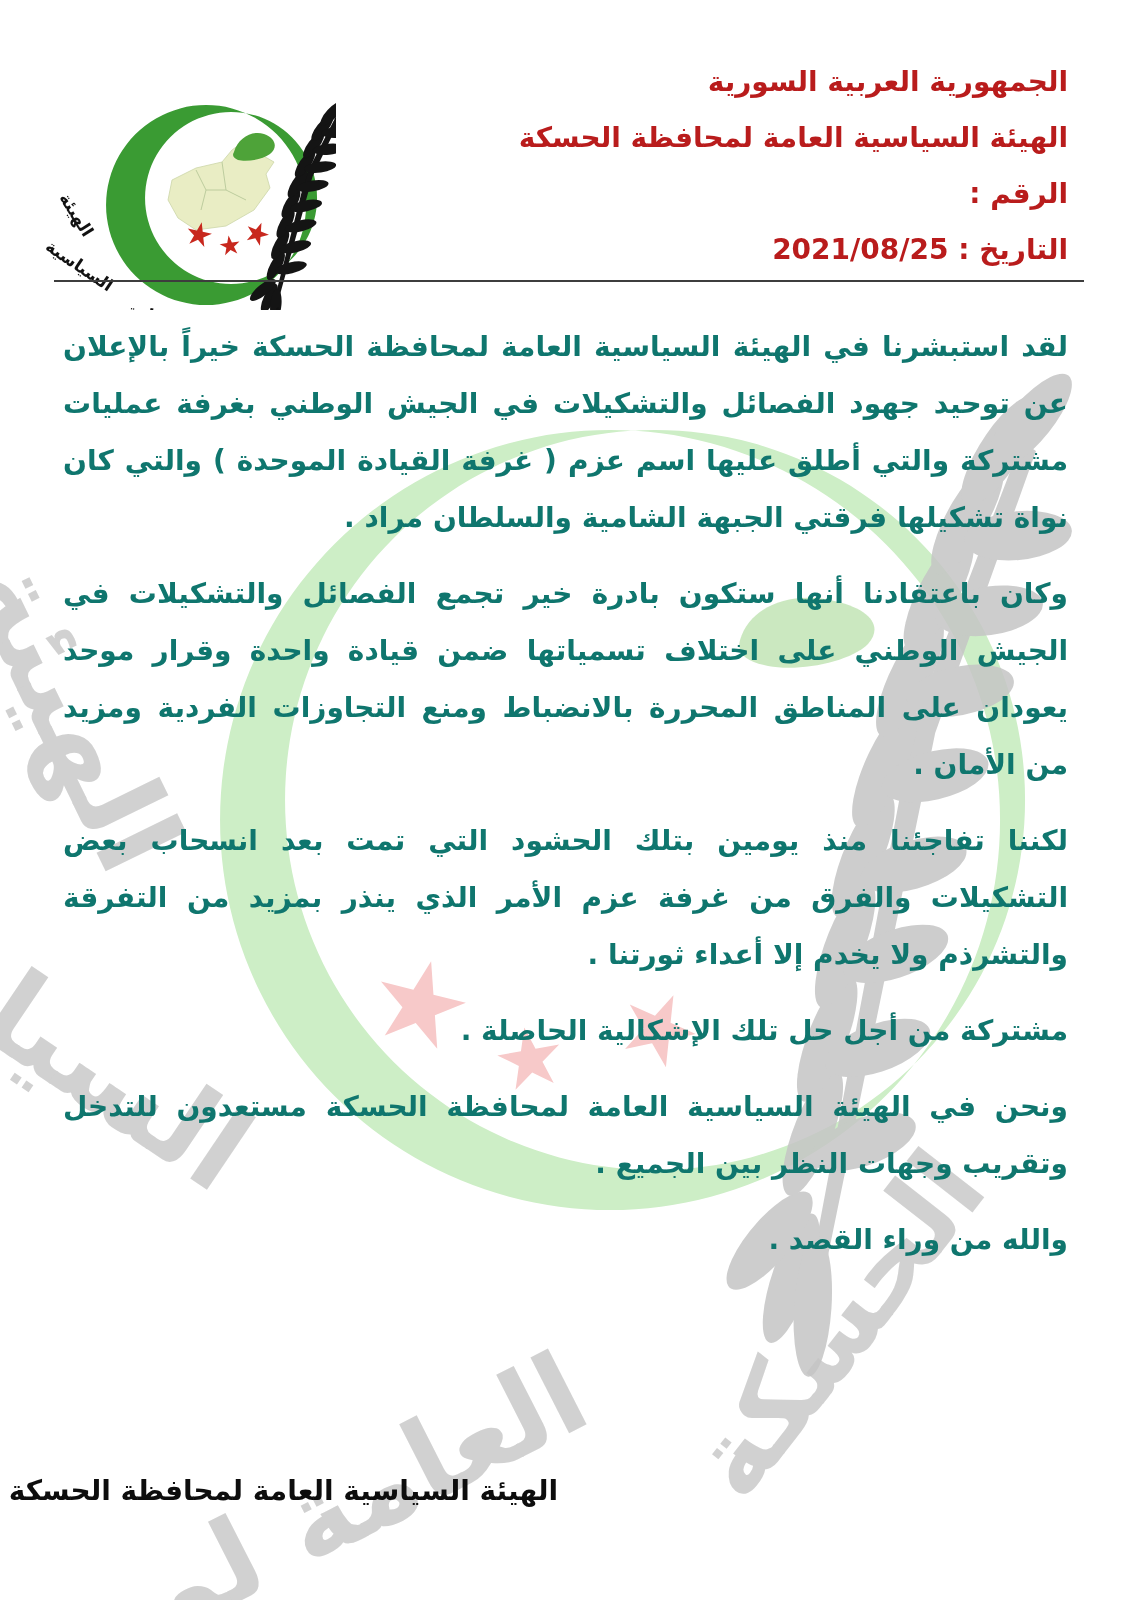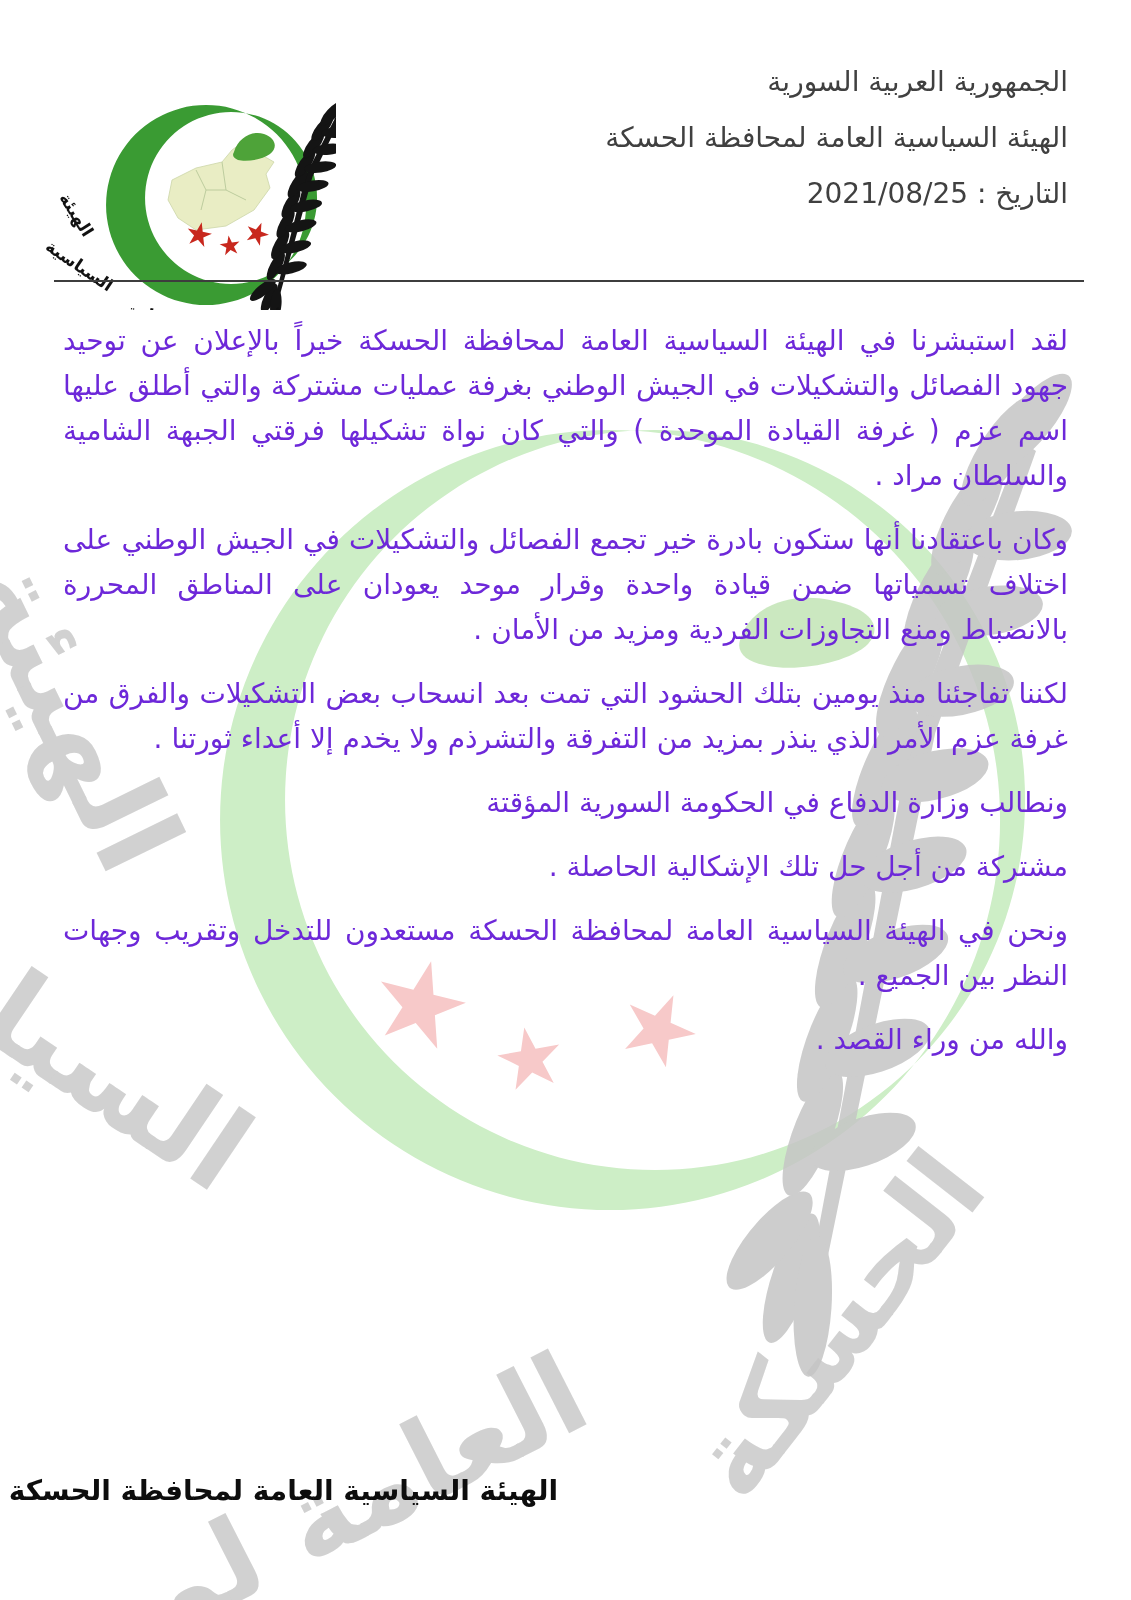--- a/index.html
+++ b/index.html
@@ -8,28 +8,28 @@
     background:#ffffff; overflow:hidden;
     font-family:"DejaVu Sans", sans-serif;
     direction:rtl;
   }
   .watermark{position:absolute; inset:0; z-index:0;}
   .wm-callig{font-family:"DejaVu Sans", sans-serif; font-weight:700; opacity:.78;}
   .logo-svg{position:absolute; top:50px; left:46px; width:290px; height:260px; z-index:2;}
   .logo-arc-word{font-weight:700; font-size:17px;}
   .header-block{
     position:absolute; top:54px; right:63px; width:620px; z-index:2;
-    text-align:right; font-weight:400; font-size:28px; line-height:56px; color:#404040;
+    text-align:right; font-weight:700; font-size:28px; line-height:56px; color:#b91c1c;
   }
   .header-line{white-space:nowrap;}
   .date-value{display:inline-block; direction:ltr; unicode-bidi:isolate; margin-left:2px;}
   .rule{position:absolute; top:280px; left:54px; width:1030px; height:2px; background:#3d3d3d; z-index:2;}
   .body-block{
     position:absolute; top:318px; right:63px; left:63px; z-index:1;
-    color:#6d28d9; font-weight:400; font-size:28px; line-height:45px;
+    color:#0f766e; font-weight:700; font-size:28px; line-height:57px;
     text-align:justify;
   }
   .body-block p{margin:0 0 19px 0;}
   .signature{
     position:absolute; top:1474px; left:58px; width:500px; z-index:1;
     text-align:center; font-weight:700; font-size:28px; color:#0d0d0d; white-space:nowrap;
   }
 </style>
 </head>
 <body>
@@ -102,33 +102,33 @@
       <text class="logo-arc-word" transform="translate(62 242) rotate(34)">السياسية</text>
       <text class="logo-arc-word" transform="translate(128 276) rotate(12)">العامة</text>
       <text class="logo-arc-word" transform="translate(180 282) rotate(-8)">لمحافظة</text>
       <text class="logo-arc-word" transform="translate(240 268) rotate(-28)">الحسكة</text>
     </g>
   </svg>
 
   <div class="header-block">
     <div class="header-line">الجمهورية العربية السورية</div>
     <div class="header-line">الهيئة السياسية العامة لمحافظة الحسكة</div>
+    <div class="header-line">الرقم :</div>
     <div class="header-line">
       <span>التاريخ :</span>
       <span class="date-value">2021/08/25</span>
     </div>
   </div>
 
   <div class="rule"></div>
 
   <div class="body-block">
     <p>لقد استبشرنا في الهيئة السياسية العامة لمحافظة الحسكة خيراً بالإعلان عن توحيد جهود الفصائل والتشكيلات  في الجيش الوطني بغرفة عمليات مشتركة والتي أطلق عليها اسم عزم ( غرفة القيادة الموحدة ) والتي كان نواة تشكيلها فرقتي الجبهة الشامية والسلطان مراد .</p>
     <p>وكان باعتقادنا أنها ستكون بادرة خير تجمع الفصائل والتشكيلات في الجيش الوطني على اختلاف تسمياتها ضمن قيادة واحدة وقرار موحد يعودان على المناطق المحررة بالانضباط ومنع التجاوزات الفردية ومزيد من الأمان .</p>
     <p>لكننا تفاجئنا منذ يومين بتلك الحشود التي تمت بعد انسحاب بعض التشكيلات والفرق من غرفة عزم الأمر الذي ينذر بمزيد من التفرقة والتشرذم ولا يخدم إلا أعداء ثورتنا .</p>
-    <p>ونطالب وزارة الدفاع في الحكومة السورية المؤقتة</p>
     <p>مشتركة من أجل حل تلك الإشكالية الحاصلة .</p>
     <p>ونحن في الهيئة السياسية العامة لمحافظة الحسكة مستعدون للتدخل وتقريب وجهات النظر بين الجميع .</p>
     <p>والله من وراء القصد .</p>
   </div>
 
   <div class="signature">الهيئة السياسية العامة لمحافظة الحسكة</div>
 
 </div>
 
 </body></html>

